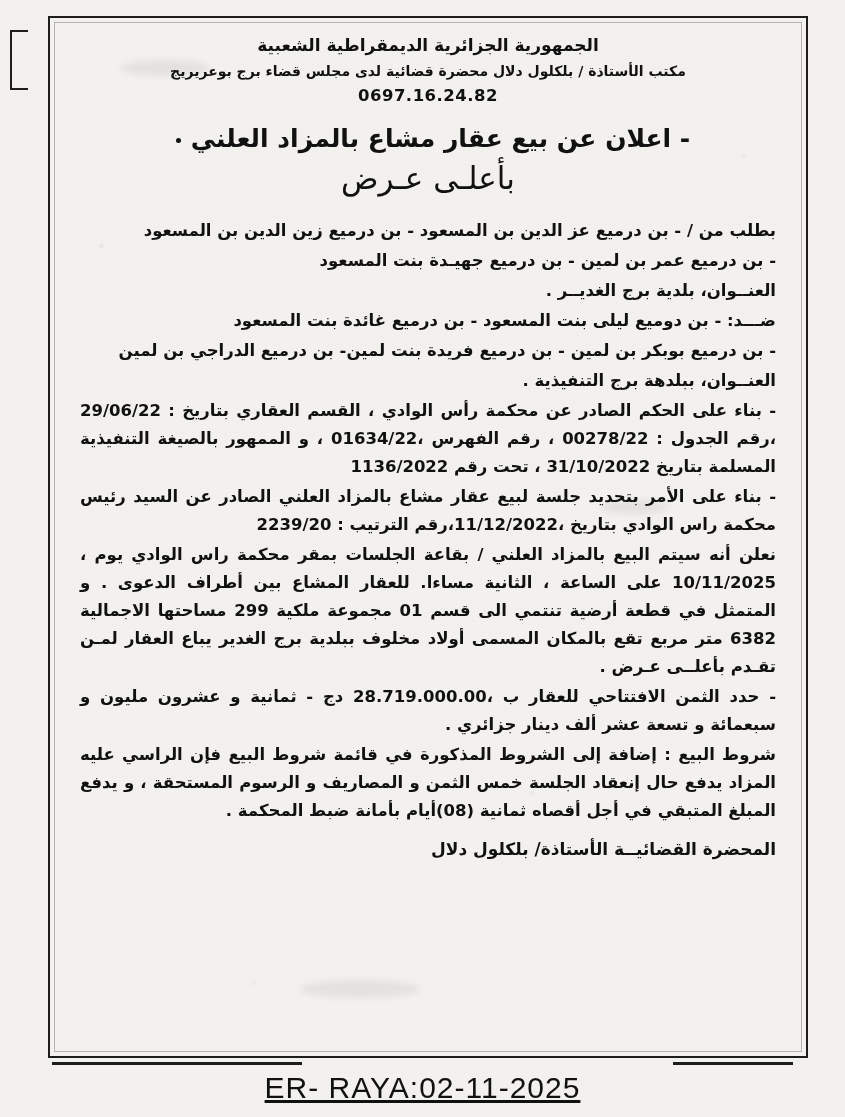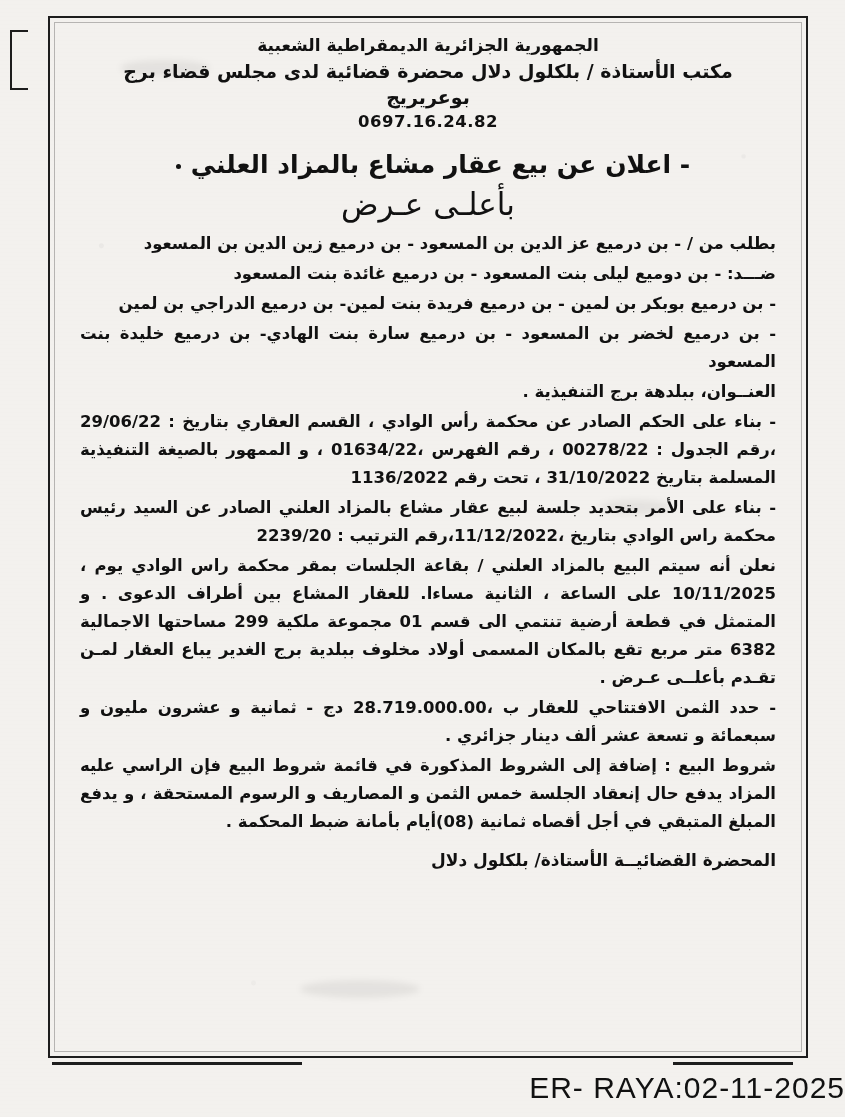--- a/index.html
+++ b/index.html
@@ -75,21 +75,21 @@
     text-align: center;
     font-weight: bold;
     letter-spacing: 0.5px;
   }
   .hdr .l1 {
     font-size: 17px;
     line-height: 26px;
     letter-spacing: 2px;
   }
   .hdr .l2 {
-    font-size: 19px;
+    font-size: 14px;
     line-height: 26px;
   }
   .hdr .l3 {
     font-size: 16.5px;
     line-height: 26px;
   }
   .hdr .l4 {
     font-size: 16.5px;
     line-height: 24px;
     direction: ltr;
@@ -114,21 +114,21 @@
   .dot-mark {
     display: inline-block;
     width: 5px;
     height: 5px;
     background: #111;
     border-radius: 50%;
     vertical-align: middle;
     margin: 0 10px;
   }
   .body-block {
-    margin-top: 6px;
+    margin-top: 19px;
     font-size: 16.5px;
     font-weight: bold;
     line-height: 28px;
     text-align: right;
   }
   .body-block p {
     margin: 0 0 2px 0;
   }
   .just {
     text-align: justify;
@@ -143,26 +143,27 @@
     align-items: flex-end;
     gap: 10px;
   }
   .sig .right-name { letter-spacing: 0.5px; }
   .sig .left-name { letter-spacing: 1px; }
   .footer-code {
     position: absolute;
     left: 0;
     right: 0;
     bottom: 12px;
-    text-align: right;
+    text-align: center;
     font-family: "Liberation Sans", sans-serif;
     font-size: 30px;
     letter-spacing: 1px;
     color: #111;
     direction: ltr;
+    text-decoration: underline;
   }
   .footer-rule {
     position: absolute;
     left: 52px;
     bottom: 52px;
     width: 250px;
     height: 3px;
     background: #1d1d1d;
   }
   .footer-rule-2 {
@@ -202,23 +203,24 @@
       <div class="l4">0697.16.24.82</div>
     </div>
 
     <div class="title-block">
       <div class="title-main"><span>- اعلان عن بيع عقار مشاع بالمزاد العلني</span><span class="dot-mark"></span></div>
       <div class="title-sub">بأعلـى عـرض</div>
     </div>
 
     <div class="body-block">
       <p>بطلب من / - بن درميع عز الدين بن المسعود -  بن درميع زين الدين بن المسعود</p>
+      <p>- بن درميع عمر بن لمين  - بن درميع جهيـدة بنت المسعود</p>
+      <p>العنــوان، بلدية برج الغديــر .</p>
       <p>ضـــد: - بن دوميع ليلى بنت المسعود  -  بن درميع غائدة بنت المسعود</p>
       <p class="just">- بن درميع بوبكر بن لمين - بن درميع فريدة بنت لمين- بن درميع الدراجي بن لمين</p>
-      <p class="just">- بن درميع لخضر بن المسعود - بن درميع سارة بنت الهادي-  بن درميع خليدة بنت المسعود</p>
       <p>العنــوان، ببلدهة برج التنفيذية .</p>
       <p class="just">- بناء على الحكم الصادر عن محكمة رأس الوادي ، القسم العقاري بتاريخ : 29/06/22 ،رقم الجدول : 00278/22 ، رقم الفهرس ،01634/22 ، و الممهور بالصيغة التنفيذية المسلمة بتاريخ 31/10/2022 ، تحت رقم 1136/2022</p>
       <p class="just">- بناء على الأمر بتحديد جلسة لبيع عقار مشاع بالمزاد العلني الصادر عن السيد رئيس محكمة راس الوادي بتاريخ ،11/12/2022،رقم الترتيب : 2239/20</p>
       <p class="just">نعلن أنه سيتم البيع بالمزاد العلني / بقاعة الجلسات بمقر محكمة راس الوادي يوم ، 10/11/2025 على الساعة ، الثانية مساءا. للعقار المشاع بين أطراف الدعوى . و المتمثل في قطعة أرضية تنتمي الى قسم 01 مجموعة ملكية 299 مساحتها الاجمالية 6382 متر مربع تقع بالمكان المسمى أولاد مخلوف ببلدية برج الغدير يباع العقار لمـن تقـدم بأعلــى عـرض .</p>
       <p class="just">- حدد الثمن الافتتاحي للعقار ب ،28.719.000.00  دج - ثمانية و عشرون مليون و سبعمائة و تسعة عشر ألف دينار جزائري .</p>
       <p class="just">شروط البيع : إضافة إلى الشروط المذكورة في قائمة شروط البيع فإن الراسي عليه المزاد يدفع حال إنعقاد الجلسة خمس الثمن و المصاريف و الرسوم المستحقة ، و يدفع المبلغ المتبقي في أجل أقصاه ثمانية (08)أيام بأمانة ضبط المحكمة .</p>
     </div>
 
     <div class="sig">
       <span class="right-name">المحضرة القضائيــة  الأستاذة/ بلكلول دلال</span>

